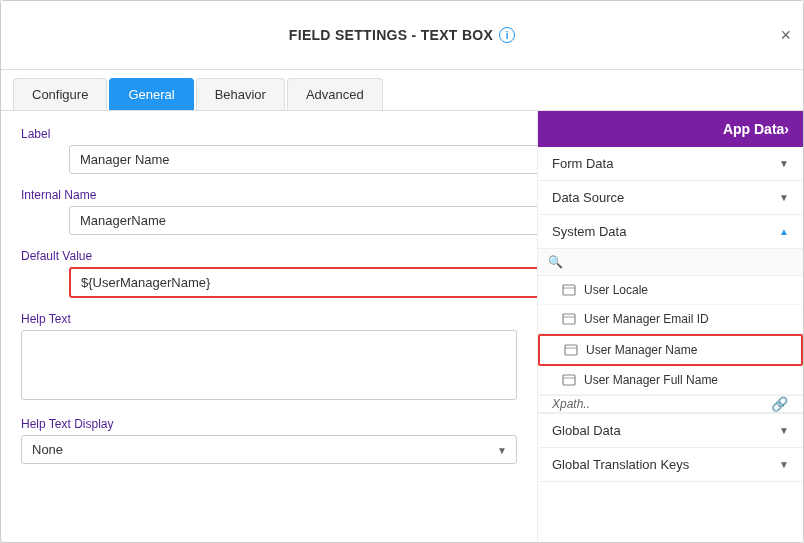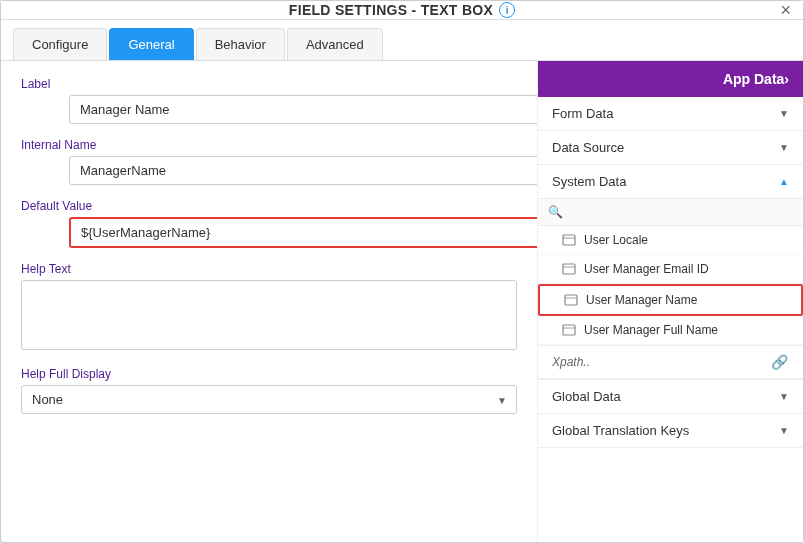--- a/index.html
+++ b/index.html
@@ -21,21 +21,21 @@
       border: 1px solid #ccc;
       border-radius: 4px;
       display: flex;
       flex-direction: column;
       box-shadow: 0 2px 12px rgba(0,0,0,0.2);
     }
     .modal-header {
       display: flex;
       align-items: center;
       justify-content: center;
-      padding: 1px 16px;
+      padding: 26px 16px;
       border-bottom: 1px solid #ddd;
       position: relative;
       background: #fff;
     }
     .modal-title {
       font-weight: bold;
       font-size: 14px;
       color: #333;
       letter-spacing: 0.3px;
     }
@@ -238,21 +238,21 @@
       width: 14px;
       height: 14px;
       margin-right: 8px;
       color: #888;
       flex-shrink: 0;
     }
     .xpath-row {
       display: flex;
       align-items: center;
       justify-content: space-between;
-      padding: 8px 14px;
+      padding: 0 14px;
       border-top: 1px solid #eee;
       border-bottom: 1px solid #eee;
     }
     .xpath-text {
       font-size: 12px;
       color: #666;
       font-style: italic;
     }
     .link-icon {
       color: #2196F3;
@@ -308,21 +308,21 @@
         <div class="field-label">Default Value</div>
         <input class="field-input highlighted" type="text" value="${UserManagerName}" style="">
       </div>
 
       <div class="field-group">
         <div class="field-label">Help Text</div>
         <textarea class="field-textarea" style=""></textarea>
       </div>
 
       <div class="field-group">
-        <div class="field-label">Help Full Display</div>
+        <div class="field-label">Help Text Display</div>
         <div class="select-wrapper">
           <select class="field-select">
             <option>None</option>
             <option>Tooltip</option>
             <option>Inline</option>
           </select>
         </div>
       </div>
     </div>
 

